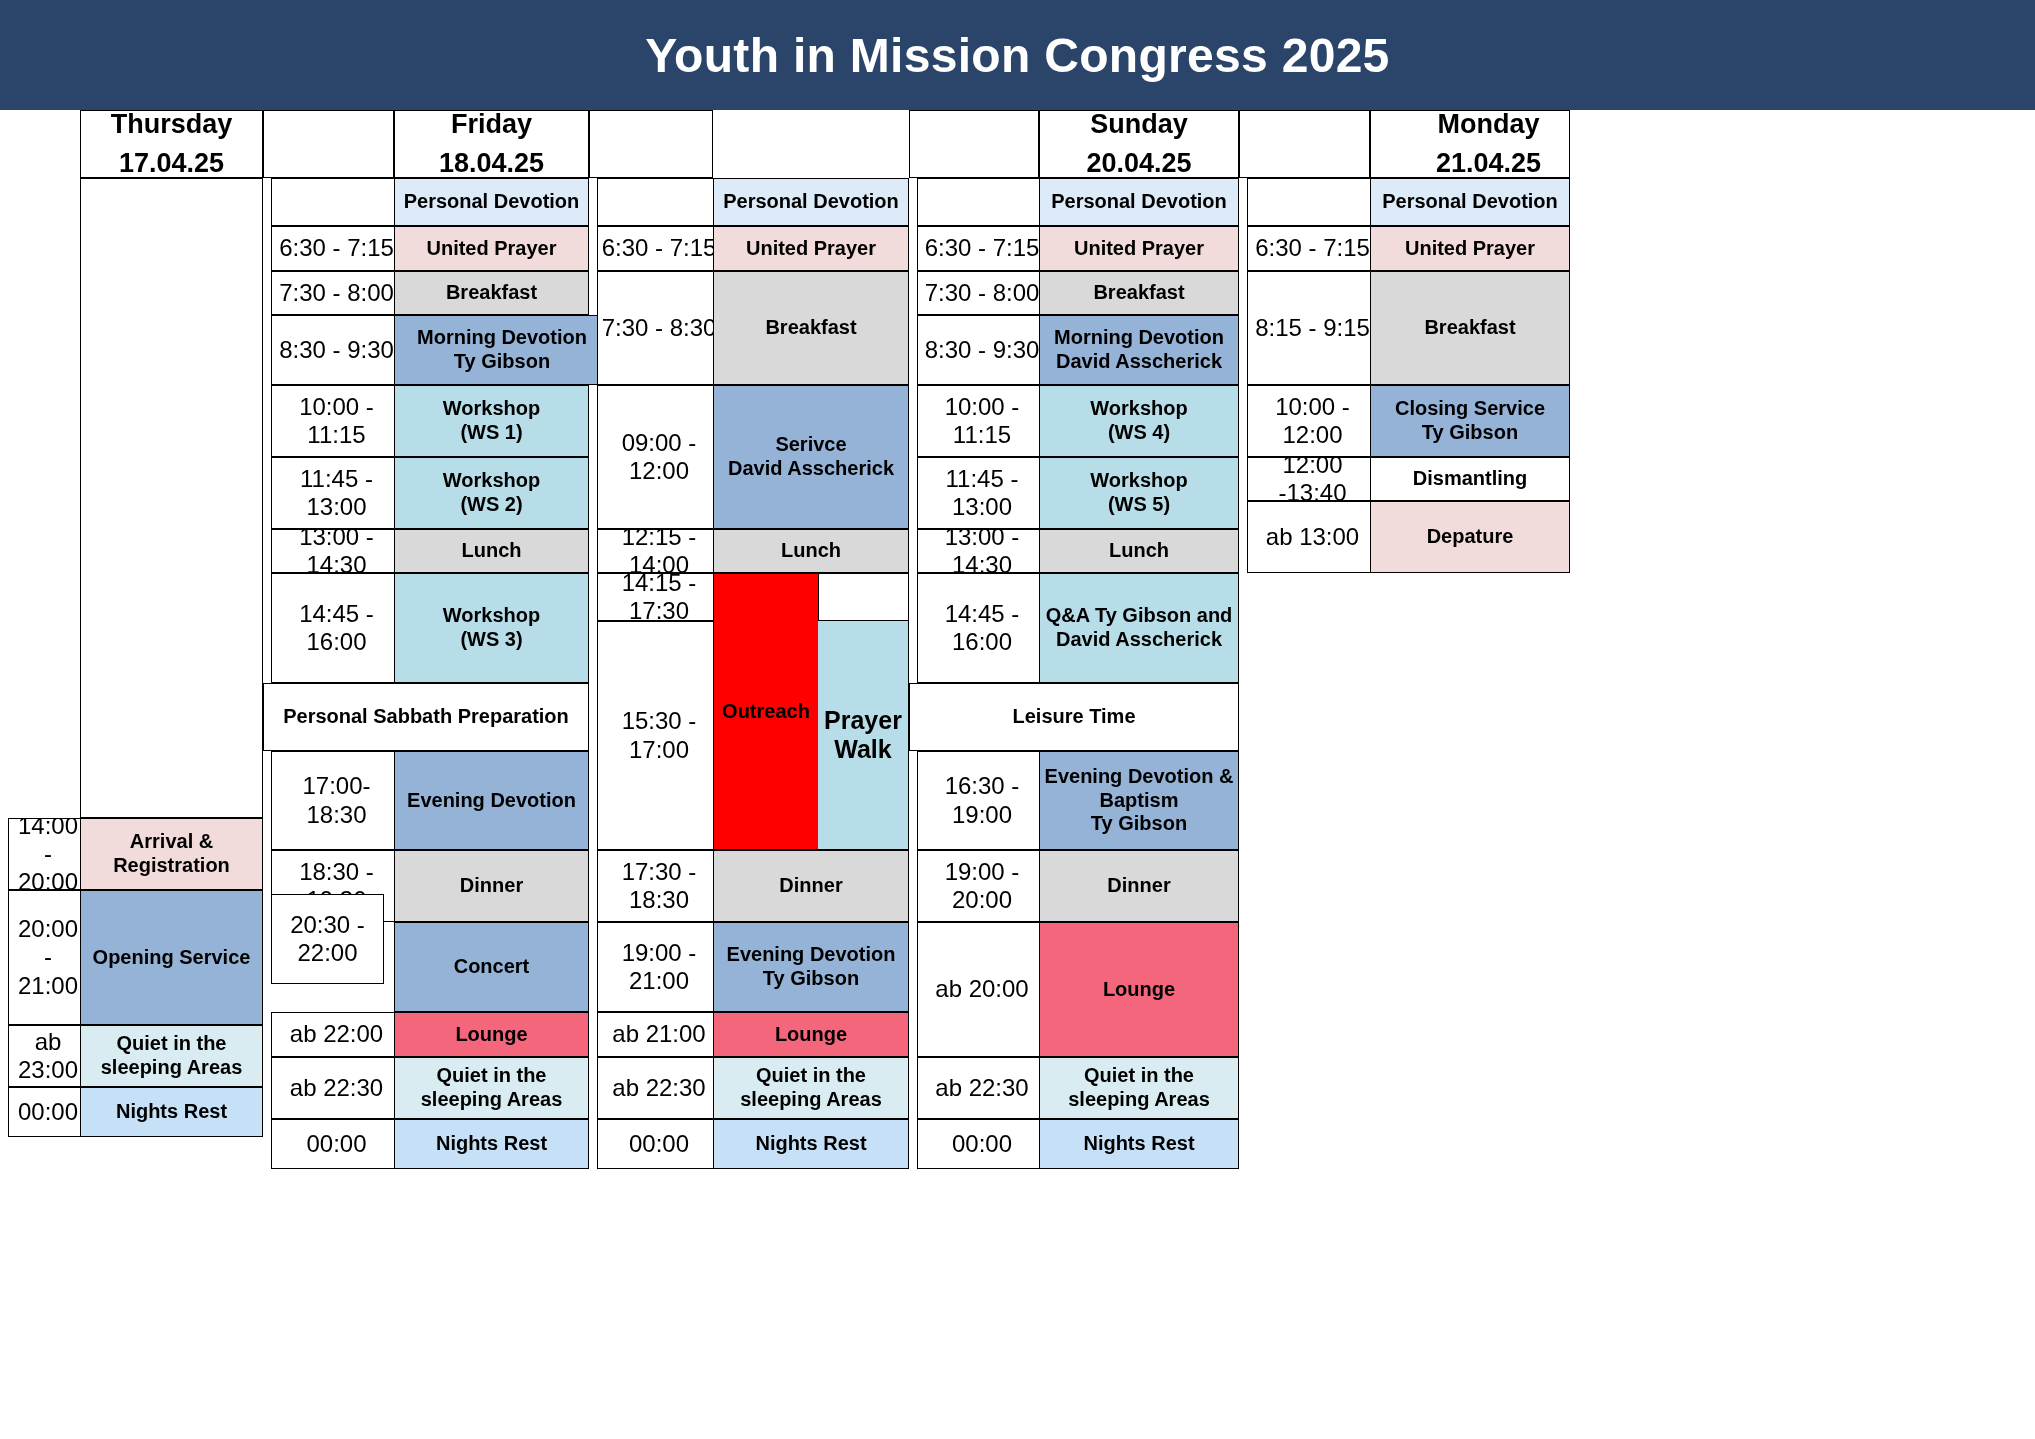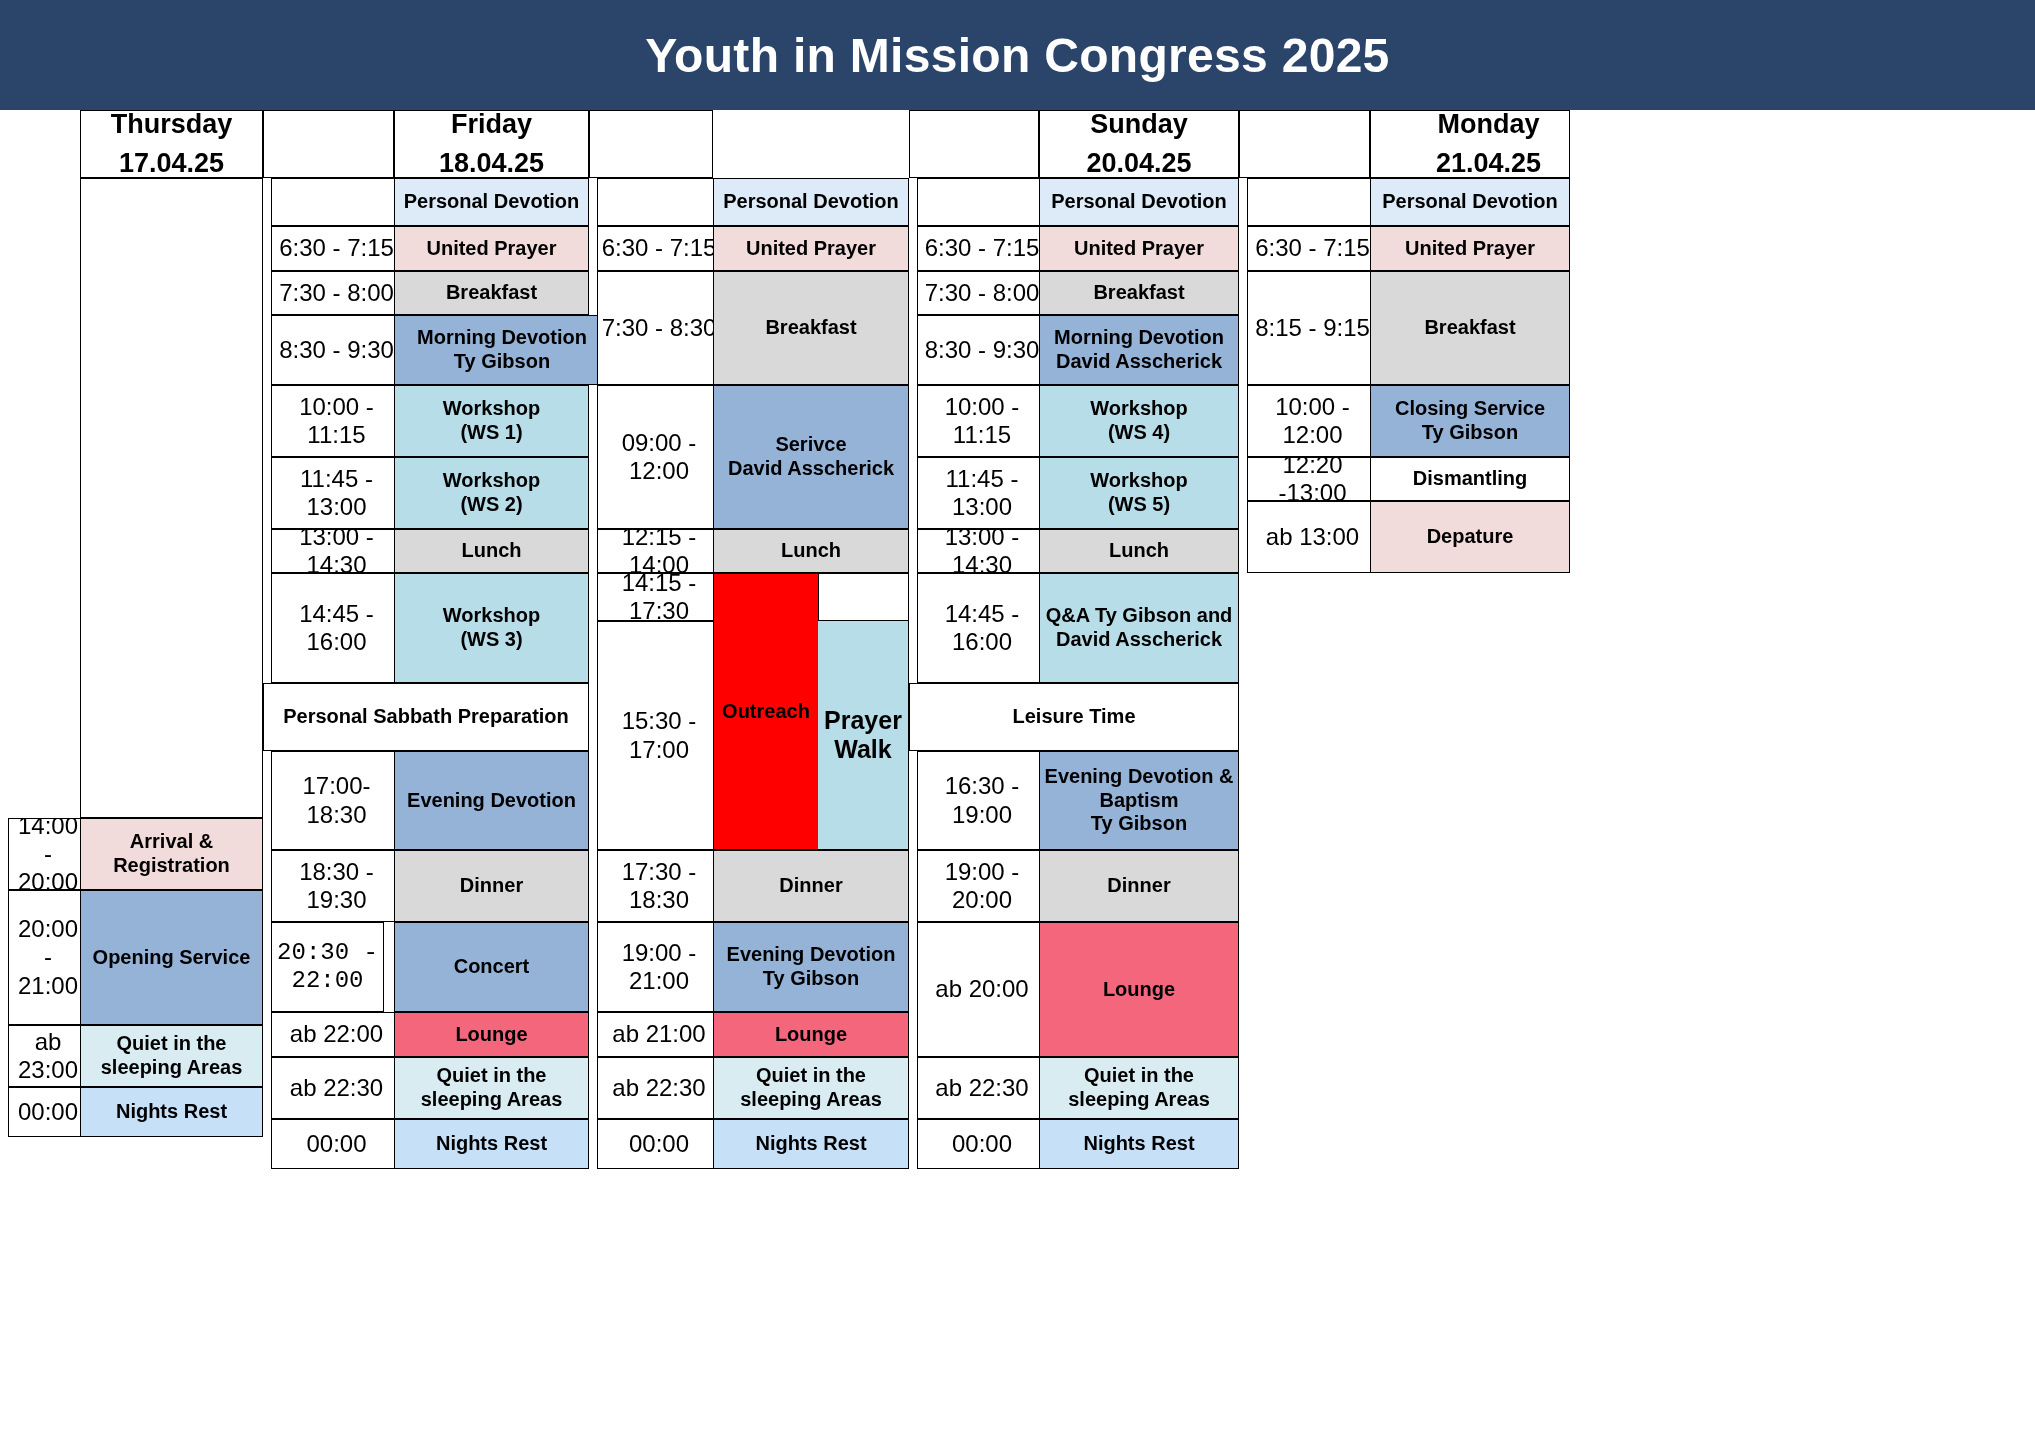--- a/index.html
+++ b/index.html
@@ -119,21 +119,21 @@
 (WS 3)</div>
 
   <div class="cell b c-white ev" style="left:263px;top:573px;width:326px;height:68px;">Personal Sabbath Preparation</div>
 
   <div class="cell b c-white time" style="left:263px;top:641px;width:131px;height:99px;">17:00-18:30</div>
   <div class="cell b c-blue ev" style="left:394px;top:641px;width:195px;height:99px;">Evening Devotion</div>
 
   <div class="cell b c-white time" style="left:263px;top:740px;width:131px;height:72px;">18:30 - 19:30</div>
   <div class="cell b c-grey ev" style="left:394px;top:740px;width:195px;height:72px;">Dinner</div>
 
-  <div class="cell b c-white time" style="left:263px;top:812px;width:113px;height:90px;font-family:Liberation Mono, monospace;">20:30 - 22:00</div>
+  <div class="cell b c-white time" style="left:263px;top:784px;width:113px;height:90px;">20:30 - 22:00</div>
   <div class="cell b c-blue ev" style="left:394px;top:812px;width:195px;height:90px;">Concert</div>
 
   <div class="cell b c-white time" style="left:263px;top:902px;width:131px;height:45px;">ab 22:00</div>
   <div class="cell b c-rose ev" style="left:394px;top:902px;width:195px;height:45px;">Lounge</div>
 
   <div class="cell b c-white time" style="left:263px;top:947px;width:131px;height:62px;">ab 22:30</div>
   <div class="cell b c-palecyan ev" style="left:394px;top:947px;width:195px;height:62px;">Quiet in the
 sleeping Areas</div>
 
   <div class="cell b c-white time" style="left:263px;top:1009px;width:131px;height:50px;">00:00</div>
@@ -235,19 +235,19 @@
   <div class="cell b c-white time" style="left:1239px;top:116px;width:131px;height:45px;">6:30 - 7:15</div>
   <div class="cell b c-pink ev" style="left:1370px;top:116px;width:200px;height:45px;">United Prayer</div>
 
   <div class="cell b c-white time" style="left:1239px;top:161px;width:131px;height:114px;">8:15 - 9:15</div>
   <div class="cell b c-grey ev" style="left:1370px;top:161px;width:200px;height:114px;">Breakfast</div>
 
   <div class="cell b c-white time" style="left:1239px;top:275px;width:131px;height:72px;">10:00 - 12:00</div>
   <div class="cell b c-blue ev" style="left:1370px;top:275px;width:200px;height:72px;">Closing Service
 Ty Gibson</div>
 
-  <div class="cell b c-white time" style="left:1239px;top:347px;width:131px;height:44px;">12:20 -13:00</div>
+  <div class="cell b c-white time" style="left:1239px;top:347px;width:131px;height:44px;">12:00 -13:40</div>
   <div class="cell b c-white ev" style="left:1370px;top:347px;width:200px;height:44px;">Dismantling</div>
 
   <div class="cell b c-white time" style="left:1239px;top:391px;width:131px;height:72px;">ab 13:00</div>
   <div class="cell b c-pink ev" style="left:1370px;top:391px;width:200px;height:72px;">Depature</div>
 
 </div>
 
 </body></html>

